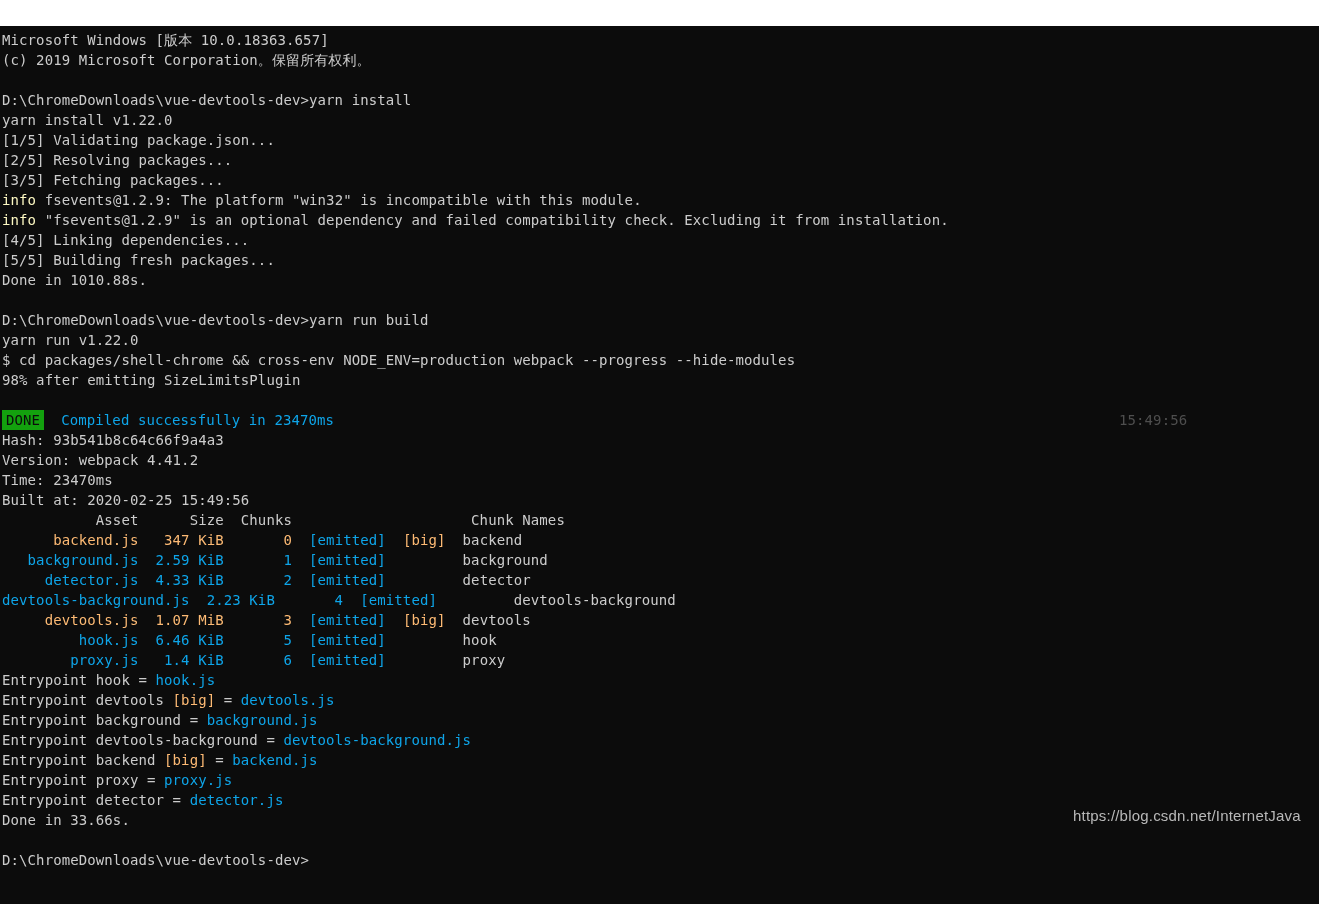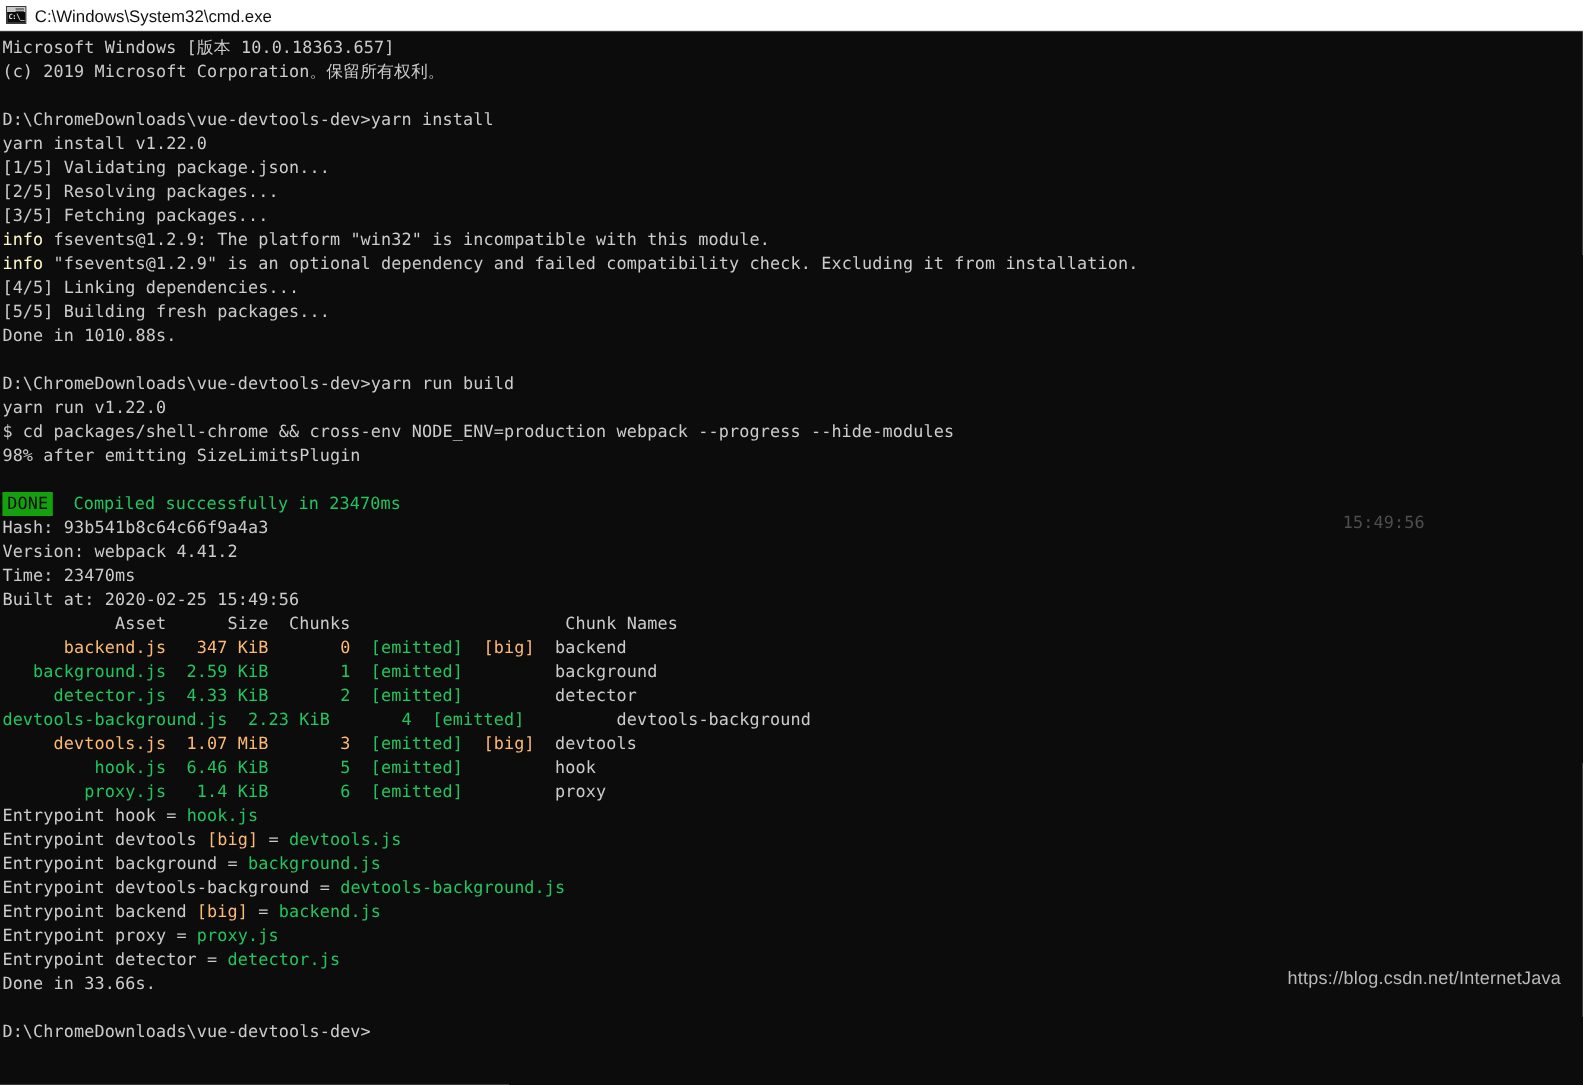--- a/index.html
+++ b/index.html
@@ -100,24 +100,24 @@
     letter-spacing: 0.1px;
   }
   .line {
     height: 20px;
     white-space: pre;
     position: relative;
   }
 
   
   .c-default { color: #cccccc; }
-  .c-green   { color: #22c55e; }
+  .c-green   { color: #0ea5e9; }
   .c-blue    { color: #fef9c3; }
   .c-yellow  { color: #fdba74; }
-  .c-dim     { color: #4e4e4e; margin-top: 16px; }
+  .c-dim     { color: #4e4e4e; }
 
   .badge-done {
     background: #13a10e;
     color: #0c0c0c;
     padding: 0 4px;
     display: inline-block;
     text-align: right;
   }
 
   .ts-right {
@@ -136,27 +136,20 @@
     color: #b9b9b9;
     letter-spacing: 0.2px;
     white-space: nowrap;
   }
 </style>
 </head>
 <body>
 
 <div id="app">
 
-  <div class="titlebar">
-    <div class="cmd-icon">
-      <div class="bar"></div>
-      <div class="screen">C:\_</div>
-    </div>
-    <div class="titlebar-text">C:\Windows\System32\cmd.exe</div>
-  </div>
 
   <div class="console">
     <div class="console-inner" id="console-inner"><div class="line"><span class="c-default">Microsoft Windows [版本 10.0.18363.657]</span></div><div class="line"><span class="c-default">(c) 2019 Microsoft Corporation。保留所有权利。</span></div><div class="line"><span class="c-default"></span></div><div class="line"><span class="c-default">D:\ChromeDownloads\vue-devtools-dev&gt;yarn install</span></div><div class="line"><span class="c-default">yarn install v1.22.0</span></div><div class="line"><span class="c-default">[1/5] Validating package.json...</span></div><div class="line"><span class="c-default">[2/5] Resolving packages...</span></div><div class="line"><span class="c-default">[3/5] Fetching packages...</span></div><div class="line"><span class="c-blue">info</span><span class="c-default"> fsevents@1.2.9: The platform "win32" is incompatible with this module.</span></div><div class="line"><span class="c-blue">info</span><span class="c-default"> "fsevents@1.2.9" is an optional dependency and failed compatibility check. Excluding it from installation.</span></div><div class="line"><span class="c-default">[4/5] Linking dependencies...</span></div><div class="line"><span class="c-default">[5/5] Building fresh packages...</span></div><div class="line"><span class="c-default">Done in 1010.88s.</span></div><div class="line"><span class="c-default"></span></div><div class="line"><span class="c-default">D:\ChromeDownloads\vue-devtools-dev&gt;yarn run build</span></div><div class="line"><span class="c-default">yarn run v1.22.0</span></div><div class="line"><span class="c-default">$ cd packages/shell-chrome &amp;&amp; cross-env NODE_ENV=production webpack --progress --hide-modules</span></div><div class="line"><span class="c-default">98% after emitting SizeLimitsPlugin</span></div><div class="line"><span class="c-default"></span></div><div class="line"><span class="badge-done">DONE</span><span class="c-green">  Compiled successfully in 23470ms</span><span class="ts-right c-dim">15:49:56</span></div><div class="line"><span class="c-default">Hash: 93b541b8c64c66f9a4a3</span></div><div class="line"><span class="c-default">Version: webpack 4.41.2</span></div><div class="line"><span class="c-default">Time: 23470ms</span></div><div class="line"><span class="c-default">Built at: 2020-02-25 15:49:56</span></div><div class="line"><span class="c-default">           Asset      Size  Chunks             </span><span class="c-default">        </span><span class="c-default">Chunk Names</span></div><div class="line"><span class="c-yellow">      backend.js   347 KiB       0  </span><span class="c-green">[emitted]  </span><span class="c-yellow">[big]  </span><span class="c-default">backend</span></div><div class="line"><span class="c-green">   background.js  2.59 KiB       1  </span><span class="c-green">[emitted]         </span><span class="c-default">background</span></div><div class="line"><span class="c-green">     detector.js  4.33 KiB       2  </span><span class="c-green">[emitted]         </span><span class="c-default">detector</span></div><div class="line"><span class="c-green">devtools-background.js  2.23 KiB       4  </span><span class="c-green">[emitted]         </span><span class="c-default">devtools-background</span></div><div class="line"><span class="c-yellow">     devtools.js  1.07 MiB       3  </span><span class="c-green">[emitted]  </span><span class="c-yellow">[big]  </span><span class="c-default">devtools</span></div><div class="line"><span class="c-green">         hook.js  6.46 KiB       5  </span><span class="c-green">[emitted]         </span><span class="c-default">hook</span></div><div class="line"><span class="c-green">        proxy.js   1.4 KiB       6  </span><span class="c-green">[emitted]         </span><span class="c-default">proxy</span></div><div class="line"><span class="c-default">Entrypoint hook = </span><span class="c-green">hook.js</span></div><div class="line"><span class="c-default">Entrypoint devtools </span><span class="c-yellow">[big]</span><span class="c-default"> = </span><span class="c-green">devtools.js</span></div><div class="line"><span class="c-default">Entrypoint background = </span><span class="c-green">background.js</span></div><div class="line"><span class="c-default">Entrypoint devtools-background = </span><span class="c-green">devtools-background.js</span></div><div class="line"><span class="c-default">Entrypoint backend </span><span class="c-yellow">[big]</span><span class="c-default"> = </span><span class="c-green">backend.js</span></div><div class="line"><span class="c-default">Entrypoint proxy = </span><span class="c-green">proxy.js</span></div><div class="line"><span class="c-default">Entrypoint detector = </span><span class="c-green">detector.js</span></div><div class="line"><span class="c-default">Done in 33.66s.</span></div><div class="line"><span class="c-default"></span></div><div class="line"><span class="c-default">D:\ChromeDownloads\vue-devtools-dev&gt;</span></div></div>
   </div>
 
   <div class="watermark">https://blog.csdn.net/InternetJava</div>
 
 </div>
 
 </body></html>

